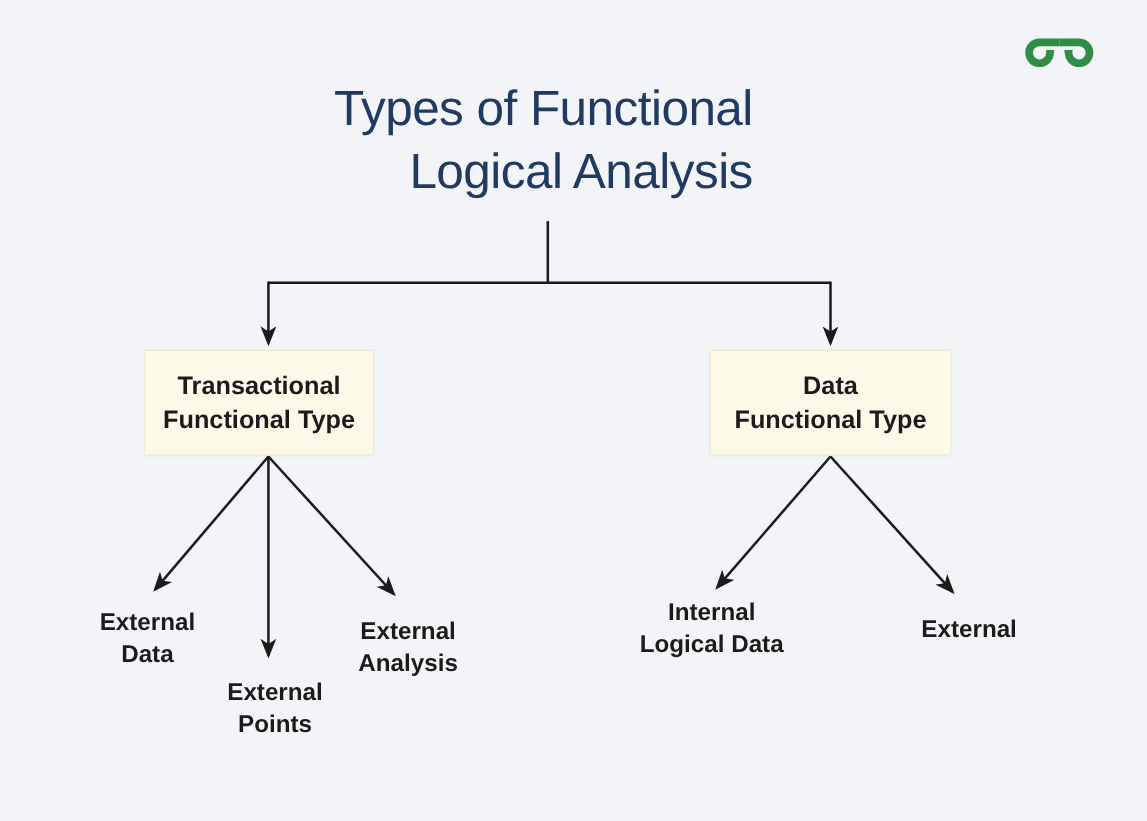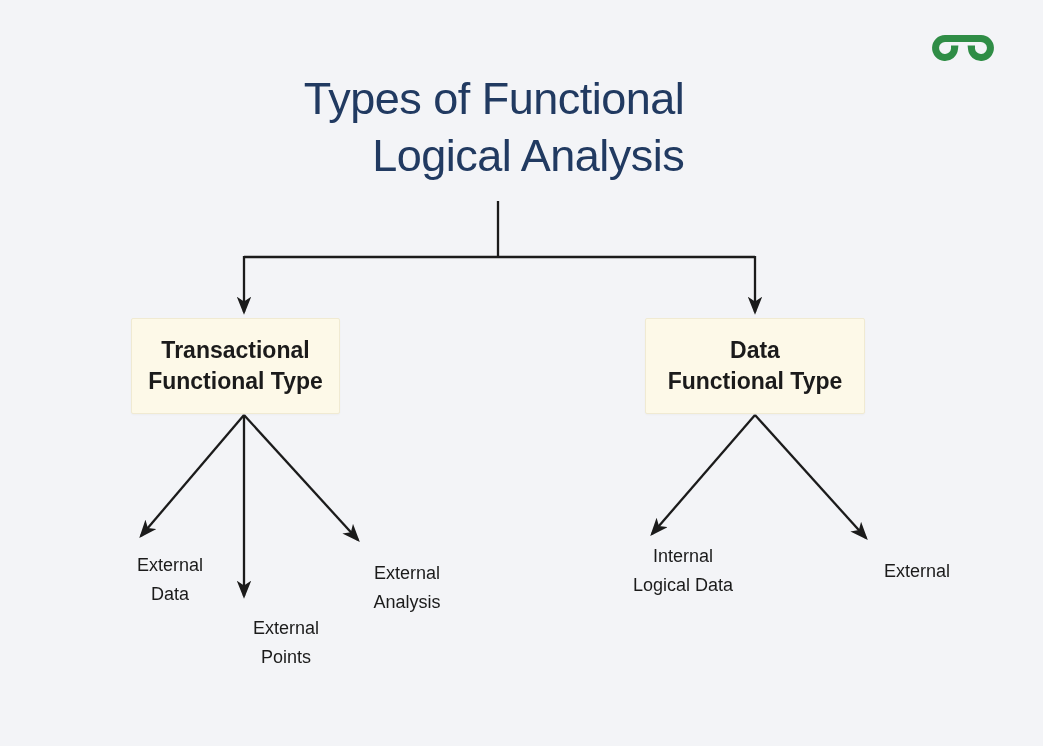--- a/index.html
+++ b/index.html
@@ -44,24 +44,23 @@
     font-size:23px;font-weight:bold;line-height:31px;
     color:var(--text);
     box-sizing:border-box;
   }
   .box-left{left:131px;top:318px;width:209px;height:96px;}
   .box-right{left:645px;top:318px;width:220px;height:96px;}
   .leaf{
     position:absolute;
     transform:translateX(-50%);
     text-align:center;
-    font-size:18px;font-weight:normal;line-height:29px;
+    font-size:22px;font-weight:bold;line-height:29px;
     color:var(--text);
     white-space:nowrap;
-    margin-left:36px;
   }
   .leaf-external-input{left:134px;top:551px;}
   .leaf-external-output{left:250px;top:614px;}
   .leaf-external-inquiries{left:371px;top:559px;}
   .leaf-internal-logical-file{left:647px;top:542px;}
   .leaf-external-interface-file{left:881px;top:557px;}
 </style>
 </head>
 <body>
 

